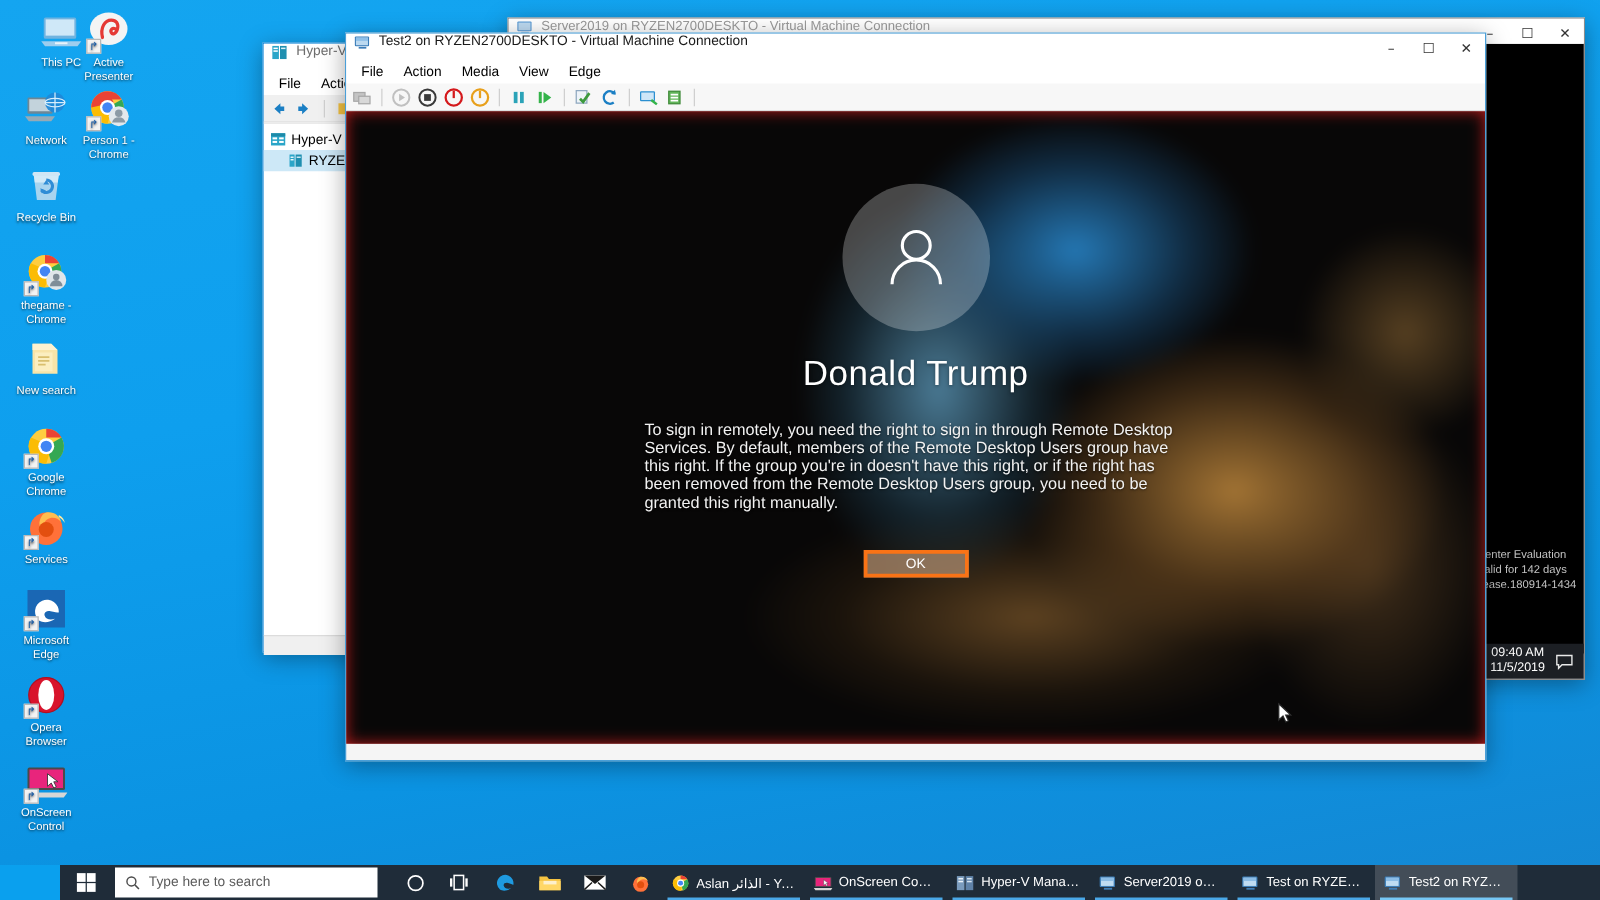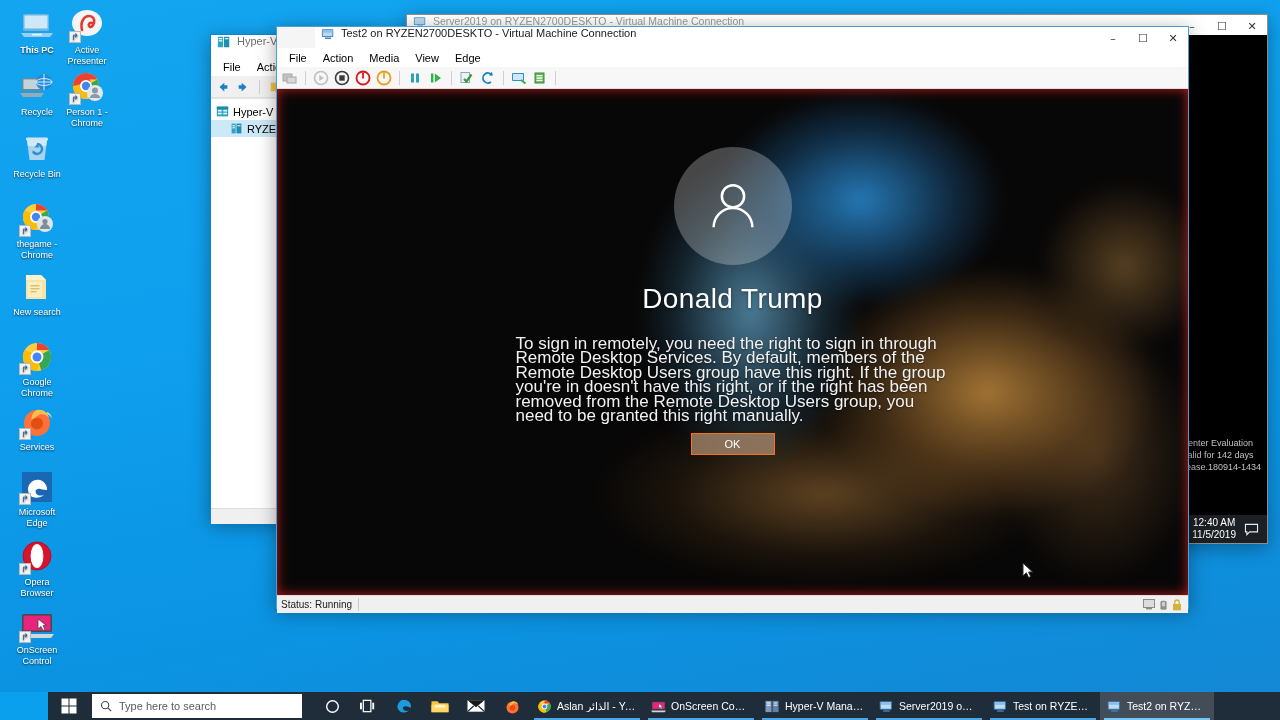--- a/index.html
+++ b/index.html
@@ -99,21 +99,21 @@
     justify-content: flex-end; padding-right: 8px; gap: 8px;
   }
   .s19-clock { color: #fff; font-size: 10px; line-height: 12px; text-align: center; }
 
   
   #vmconnect {
     left: 276px; top: 26px; width: 913px; height: 583px;
     border: 1px solid #4a9fd8;
     background: #f5f5f5;
   }
-  #vmconnect .win-title { height: 21px; font-size: 11px; margin-left: 38px; }
+  #vmconnect .win-title { height: 21px; font-size: 11px; }
   #vmconnect .toolbar {
     height: 22px; background: #f7f7f7; display: flex; align-items: center;
     padding: 0 4px; gap: 3px; border-bottom: 1px solid #dedede;
   }
   .tb-sep { width: 1px; height: 14px; background: #cfcfcf; margin: 0 3px; }
   .tb-btn { width: 18px; height: 18px; position: relative; display: block; }
 
   
   #vmcanvas {
     position: relative; width: 100%; height: 506px; overflow: hidden;
@@ -138,27 +138,27 @@
   .avatar {
     width: 118px; height: 118px; border-radius: 50%;
     background: rgba(255,255,255,.26);
     display: flex; align-items: center; justify-content: center;
   }
   .vm-username {
     margin-top: 18px; color: #fff; font-size: 28px; font-weight: 300;
     letter-spacing: .4px; text-shadow: 0 1px 3px rgba(0,0,0,.4);
   }
   .vm-message {
-    margin-top: 22px; width: 434px; color: #f2f2f2; font-size: 17px;
+    margin-top: 22px; width: 434px; color: #f2f2f2; font-size: 13px;
     line-height: 14.4px; text-shadow: 0 1px 2px rgba(0,0,0,.55);
   }
   .vm-ok {
-    margin-top: 10px; width: 84px; height: 22px;
+    margin-top: 31px; width: 84px; height: 22px;
     background: rgba(182,146,113,.72);
-    border: 1px solid #f97316;
+    border: 3px solid #f97316;
     color: #fff; font-size: 11px;
     display: flex; align-items: center; justify-content: center;
     cursor: pointer;
   }
   #vmcursor { position: absolute; left: 745px; top: 473px; width: 12px; height: 18px; }
 
   #vmconnect .vm-status {
     height: 18px; background: #f0f0f0; border-top: 1px solid #dcdcdc;
     display: flex; align-items: center; font-size: 10px; color: #1a1a1a;
     padding-left: 4px;
@@ -195,21 +195,21 @@
     position: absolute; left: 4px; right: 4px; bottom: 0; height: 2px; background: #4aa8e8;
   }
   .tb-underline.on { background: #76c7f5; }
 </style>
 </head>
 <body>
 
 <div id="desktop">
 
   <div id="desk-icons">
-      <div class="desk-icon" style="left: 8px; top: 8px; font-weight: bold;">
+      <div class="desk-icon" style="left: 20px; top: 8px;">
         <span class="glyph"><svg viewBox="0 0 34 34" width="34" height="34">
             <rect x="3" y="6" width="26" height="17" rx="1.5" fill="#6fb3e0"></rect>
             <rect x="4.5" y="7.5" width="23" height="13" fill="#cfe8f8"></rect>
             <path d="M1 25 H33 L30 29 H4 Z" fill="#9dcdee"></path>
             <rect x="12" y="25.8" width="10" height="1.6" fill="#e8f4fc"></rect>
           </svg></span>
         <span class="lbl">This PC</span>
       </div>
       <div class="desk-icon" style="left: 58px; top: 8px;">
         <span class="glyph"><svg viewBox="0 0 34 34" width="34" height="34">
@@ -220,21 +220,21 @@
       </div>
       <div class="desk-icon" style="left: 8px; top: 70px;">
         <span class="glyph"><svg viewBox="0 0 34 34" width="34" height="34">
             <rect x="2" y="8" width="20" height="13" rx="1" fill="#6d8796"></rect>
             <rect x="3.4" y="9.4" width="17.2" height="9.6" fill="#c3d3dc"></rect>
             <path d="M0 23 H24 L21 27 H3 Z" fill="#96aab6"></path>
             <circle cx="24" cy="12" r="8" fill="#1e88d8" opacity=".92"></circle>
             <ellipse cx="24" cy="12" rx="8" ry="3.4" fill="none" stroke="#d8eefb" stroke-width="1"></ellipse>
             <path d="M24 4 V20 M16 12 H32" stroke="#d8eefb" stroke-width="1"></path>
           </svg></span>
-        <span class="lbl">Recycle</span>
+        <span class="lbl">Network</span>
       </div>
       <div class="desk-icon" style="left: 58px; top: 70px;">
         <span class="glyph"><svg viewBox="0 0 34 34" width="34" height="34">
             <circle cx="16" cy="16" r="13" fill="#ffcd40"></circle>
             <path d="M16 3 A13 13 0 0 1 27.3 9.6 L16 9.6 Z" fill="#ea4335"></path>
             <path d="M27.3 9.6 A13 13 0 0 1 20 28.4 L16 16 Z" fill="#34a853"></path>
             <path d="M4.7 9.6 A13 13 0 0 0 16 29 L20 16 Z" fill="#fbbc05"></path>
             <path d="M3 16 A13 13 0 0 1 16 3 L21 12 Z" fill="#ea4335"></path>
             <circle cx="16" cy="16" r="6" fill="#fff"></circle>
             <circle cx="16" cy="16" r="4.2" fill="#4285f4"></circle>
@@ -400,21 +400,21 @@
       </div>
     </div>
     <div class="s19-body">
       <div class="eval-wm">
         <div>atacenter Evaluation</div>
         <div>se valid for 142 days</div>
         <div>_release.180914-1434</div>
       </div>
       <div class="s19-tray">
         <div class="s19-clock">
-          <div>12:40 AM</div>
+          <div>09:40 AM</div>
           <div>11/5/2019</div>
         </div>
         <svg width="15" height="13" viewBox="0 0 16 14">
           <path d="M1.5 1.5 H14.5 V9.5 H6 L3 12.5 V9.5 H1.5 Z" fill="none" stroke="#e9e9e9" stroke-width="1.2"></path>
         </svg>
       </div>
     </div>
     <div class="s19-status">
       <svg width="11" height="10" viewBox="0 0 12 11">
           <rect x="0.5" y="0.5" width="11" height="8" fill="#d8d8d8" stroke="#8b8b8b"></rect>
@@ -520,38 +520,20 @@
         </div>
         <div class="vm-username">Donald Trump</div>
         <div class="vm-message">To sign in remotely, you need the right to sign in through Remote Desktop Services. By default, members of the Remote Desktop Users group have this right. If the group you're in doesn't have this right, or if the right has been removed from the Remote Desktop Users group, you need to be granted this right manually.</div>
         <div class="vm-ok">OK</div>
       </div>
       <svg id="vmcursor" viewBox="0 0 12 18">
         <path d="M1 1 L1 14 L4.4 10.8 L6.6 15.6 L8.7 14.6 L6.6 10 L10.6 10 Z" fill="#ffffff" stroke="#2a2a2a" stroke-width="1"></path>
       </svg>
     </div>
 
-    <div class="vm-status">
-      <span>Status: Running</span>
-      <span class="sep"></span>
-      <span class="right">
-        <svg width="12" height="11" viewBox="0 0 12 11">
-            <rect x="0.5" y="0.5" width="11" height="8" fill="#dcdcdc" stroke="#8b8b8b"></rect>
-            <rect x="3" y="9" width="6" height="1.4" fill="#8b8b8b"></rect>
-          </svg>
-        <svg width="7" height="12" viewBox="0 0 8 12">
-            <rect x="0.5" y="1" width="7" height="10.5" rx="1.8" fill="#8e8e8e"></rect>
-            <rect x="2.2" y="2.6" width="3.6" height="5" rx="1.2" fill="#cfcfcf"></rect>
-          </svg>
-        <svg width="10" height="12" viewBox="0 0 10 12">
-            <rect x="1" y="5" width="8" height="6.3" fill="#d3b23c"></rect>
-            <path d="M2.8 5 V3.2 a2.2 2.2 0 0 1 4.4 0 V5" fill="none" stroke="#d3b23c" stroke-width="1.3"></path>
-          </svg>
-      </span>
-    </div>
   </div>
 </div>
 
 <div id="taskbar">
   <div id="startbtn">
     <svg width="16" height="16" viewBox="0 0 16 16">
       <rect x="0.5" y="0.5" width="7" height="7" fill="#ffffff"></rect>
       <rect x="8.5" y="0.5" width="7" height="7" fill="#ffffff"></rect>
       <rect x="0.5" y="8.5" width="7" height="7" fill="#ffffff"></rect>
       <rect x="8.5" y="8.5" width="7" height="7" fill="#ffffff"></rect>

